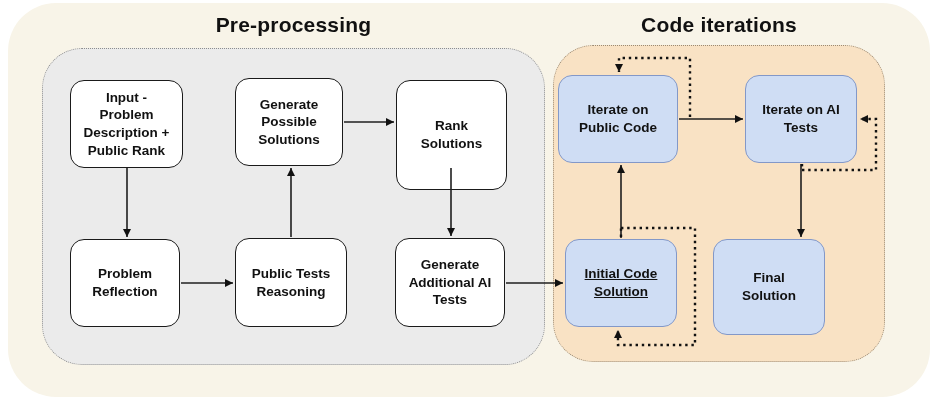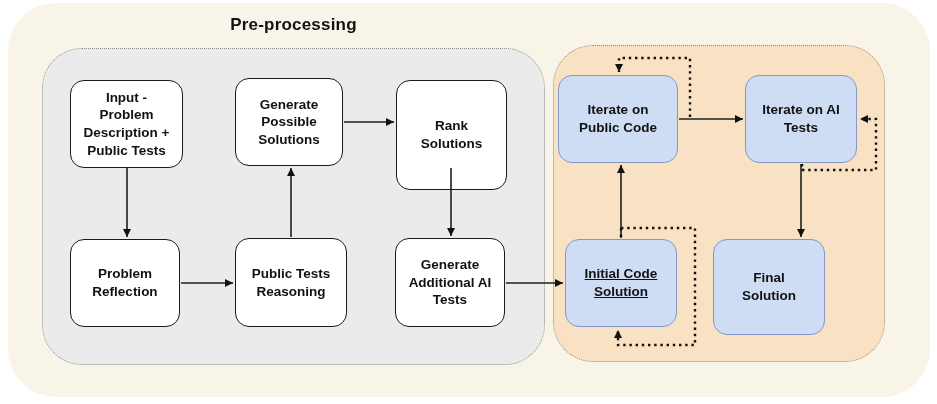--- a/index.html
+++ b/index.html
@@ -6,21 +6,21 @@
   #canvas{
     position:relative;width:937px;height:404px;background:#ffffff;overflow:hidden;
     font-family:"Liberation Sans",sans-serif;
   }
   #outer-panel{
     position:absolute;left:8px;top:3px;width:922px;height:394px;
     background:#f8f4e8;border-radius:48px;
   }
   .section-title{
     position:absolute;top:13px;height:24px;display:flex;align-items:center;justify-content:center;
-    font-size:17px;font-weight:700;color:#111;letter-spacing:.2px;
+    font-size:21px;font-weight:700;color:#111;letter-spacing:.2px;
   }
   #preprocessing-title{left:42px;width:503px;}
   #code-iterations-title{left:553px;width:332px;}
   #preprocessing-region{
     position:absolute;left:42px;top:48px;width:503px;height:317px;
     background:#ebebeb;border:1.5px dotted #8d8d8d;border-radius:40px;box-sizing:border-box;
   }
   #code-iterations-region{
     position:absolute;left:553px;top:45px;width:332px;height:317px;
     background:#f9e2c4;border:1.5px dotted #9a8a74;border-radius:40px;box-sizing:border-box;
@@ -48,29 +48,30 @@
   .arrow-dotted{stroke:#111;stroke-width:2.4;stroke-dasharray:2.4 3.8;fill:none;}
 </style>
 </head>
 <body>
 
 <div id="canvas">
 
   <div id="outer-panel"></div>
 
   <div class="section-title" id="preprocessing-title">Pre-processing</div>
+  <div class="section-title" id="code-iterations-title">Code iterations</div>
 
   <div id="preprocessing-region"></div>
   <div id="code-iterations-region"></div>
 
   <div class="node node-white" id="node-input">
     <span class="node-label">Input -
 Problem
 Description +
-Public Tests</span>
+Public Rank</span>
   </div>
   <div class="node node-white" id="node-generate-possible">
     <span class="node-label">Generate
 Possible
 Solutions</span>
   </div>
   <div class="node node-white" id="node-rank">
     <span class="node-label">Rank
 Solutions</span>
   </div>

